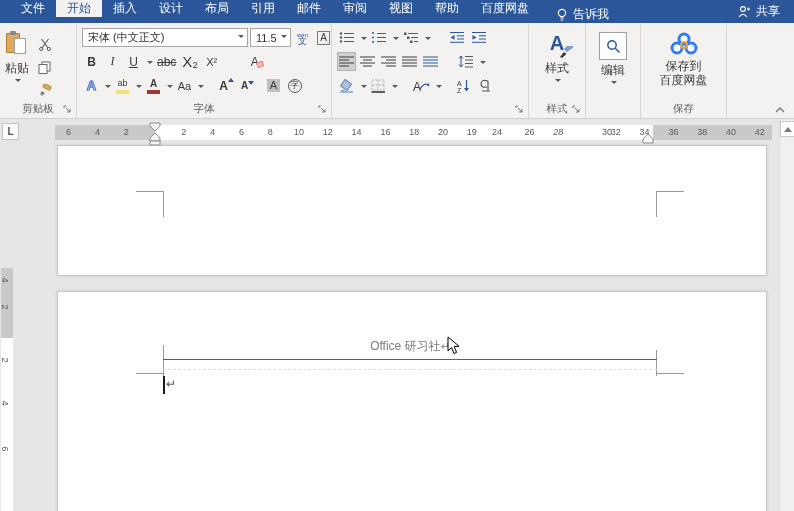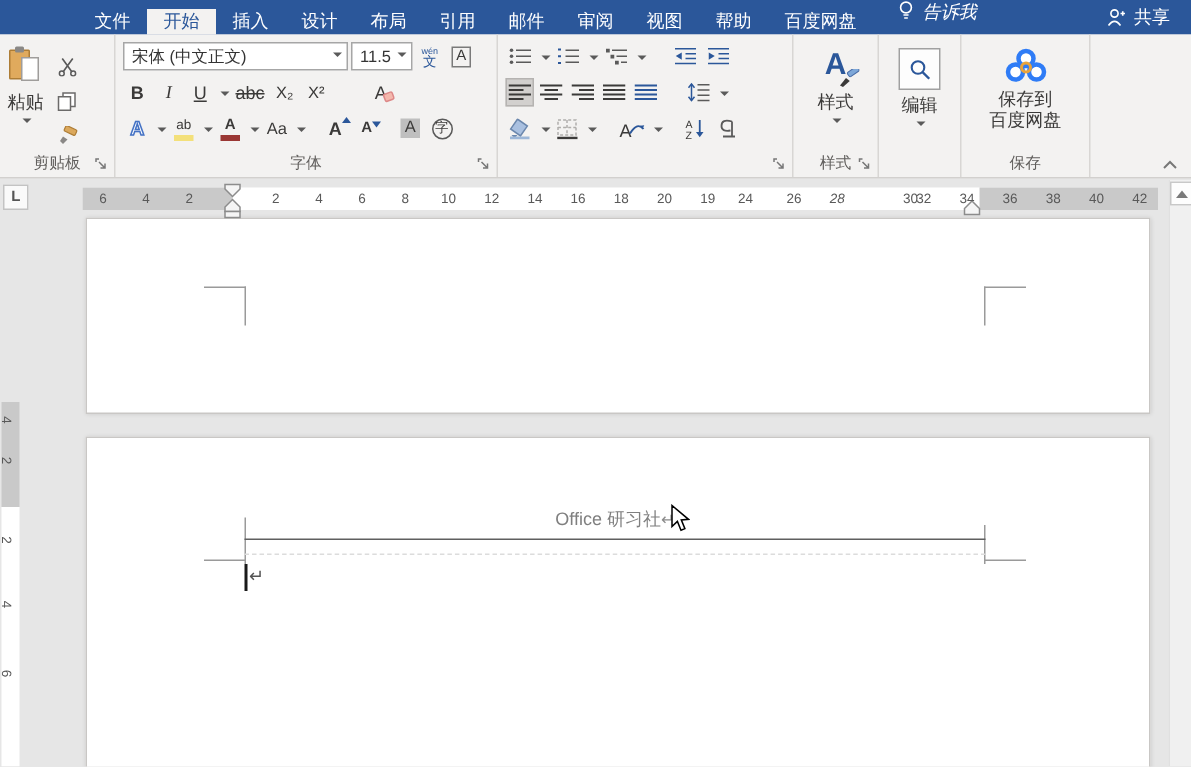--- a/index.html
+++ b/index.html
@@ -1,24 +1,24 @@
 <!DOCTYPE html>
 <html><head>
 <meta charset="utf-8">
 <style>
   * { box-sizing: border-box; margin:0; padding:0; }
   html,body { width:794px; height:511px; overflow:hidden; }
   body { font-family:"Liberation Sans", sans-serif; background:#e6e6e6; position:relative; cursor:default; }
 
   
   .tabbar { position:absolute; top:0; left:0; right:0; height:23px; background:#2b579a; display:flex; align-items:stretch; color:#fff; font-size:12px; }
-  .tabs { display:flex; align-items:flex-end; padding-left:4px;margin-left:48px; }
+  .tabs { display:flex; align-items:flex-start; padding-left:10px; }
   .tab { display:flex; align-items:center; padding:0 11px; white-space:nowrap; }
   .tab.active { background:#f3f2f1; color:#2b579a; }
-  .tellme { display:flex; align-items:flex-start; gap:5px; padding:0 10px; margin-left:6px;font-style:italic; }
+  .tellme { display:flex; align-items:flex-end; gap:5px; padding:0 10px; margin-left:6px; }
   .share { display:flex; align-items:center; gap:5px; padding:0 14px; margin-left:auto; }
 
   
   .ribbon { position:absolute; top:23px; left:0; right:0; height:96px; background:#f3f2f1; border-bottom:1px solid #d2d0ce; display:flex; font-size:12px; color:#3b3a39; }
   .rgroup { position:relative; border-right:1px solid #d8d6d4; height:100%; flex:0 0 auto; }
   .grouplabel { position:absolute; bottom:2px; left:0; right:0; text-align:center; font-size:10.5px; color:#605e5c; }
   .launcher { position:absolute; right:3px; bottom:3px; width:11px; height:11px; }
   .row { position:absolute; left:5px; display:flex; align-items:center; gap:2px; }
   .btn { display:flex; align-items:center; justify-content:center; min-width:19px; height:19px; padding:0 1px; border:1px solid transparent; }
   .btn.sel { background:#d2d0ce; border-color:#b5b3b1; }
@@ -155,21 +155,21 @@
     <span class="grouplabel">剪贴板</span>
     <span class="launcher">
         <svg width="11" height="11" viewBox="0 0 11 11">
           <path d="M2 4 V2 H4 M4 4 L8 8 M8 5 V8 H5" fill="none" stroke="#777" stroke-width="1"></path>
         </svg>
       </span>
   </div>
 
   <div class="rgroup" style="width:255px">
     <div class="row" style="top:5px">
-      <div class="combo" style="width:150px">
+      <div class="combo" style="width:166px">
         <span>宋体 (中文正文)</span>
         <span class="caret" style="margin-top:0"></span>
       </div>
       <div class="combo" style="width:41px">
         <span>11.5</span>
         <span class="caret" style="margin-top:0"></span>
       </div>
       <span class="btn">
         <span class="phonetic">
           <span class="top">wén</span>
@@ -179,21 +179,21 @@
       <span class="btn">
         <span class="boxA">A</span>
       </span>
     </div>
     <div class="row" style="top:29px">
       <span class="btn" style="font-weight:bold">B</span>
       <span class="btn" style="font-style:italic;font-family:'Liberation Serif',serif">I</span>
       <span class="btn" style="text-decoration:underline">U</span>
       <span class="caret"></span>
       <span class="btn" style="text-decoration:line-through;font-size:12px">abc</span>
-      <span class="btn" style="font-size:11px">X₂</span>
+      <span class="btn" style="font-size:15px">X₂</span>
       <span class="btn" style="font-size:11px">X²</span>
       <span class="btn" style="margin-left:22px;position:relative">
         <span style="font-size:12px">A</span>
         <svg width="9" height="9" viewBox="0 0 9 9" style="position:absolute;right:-2px;bottom:1px">
             <rect x="1" y="2" width="6" height="5" rx="1" transform="rotate(-20 4 4)" fill="#f4b8ad" stroke="#d88"></rect>
           </svg>
       </span>
     </div>
     <div class="row" style="top:53px">
       <span class="btn">

